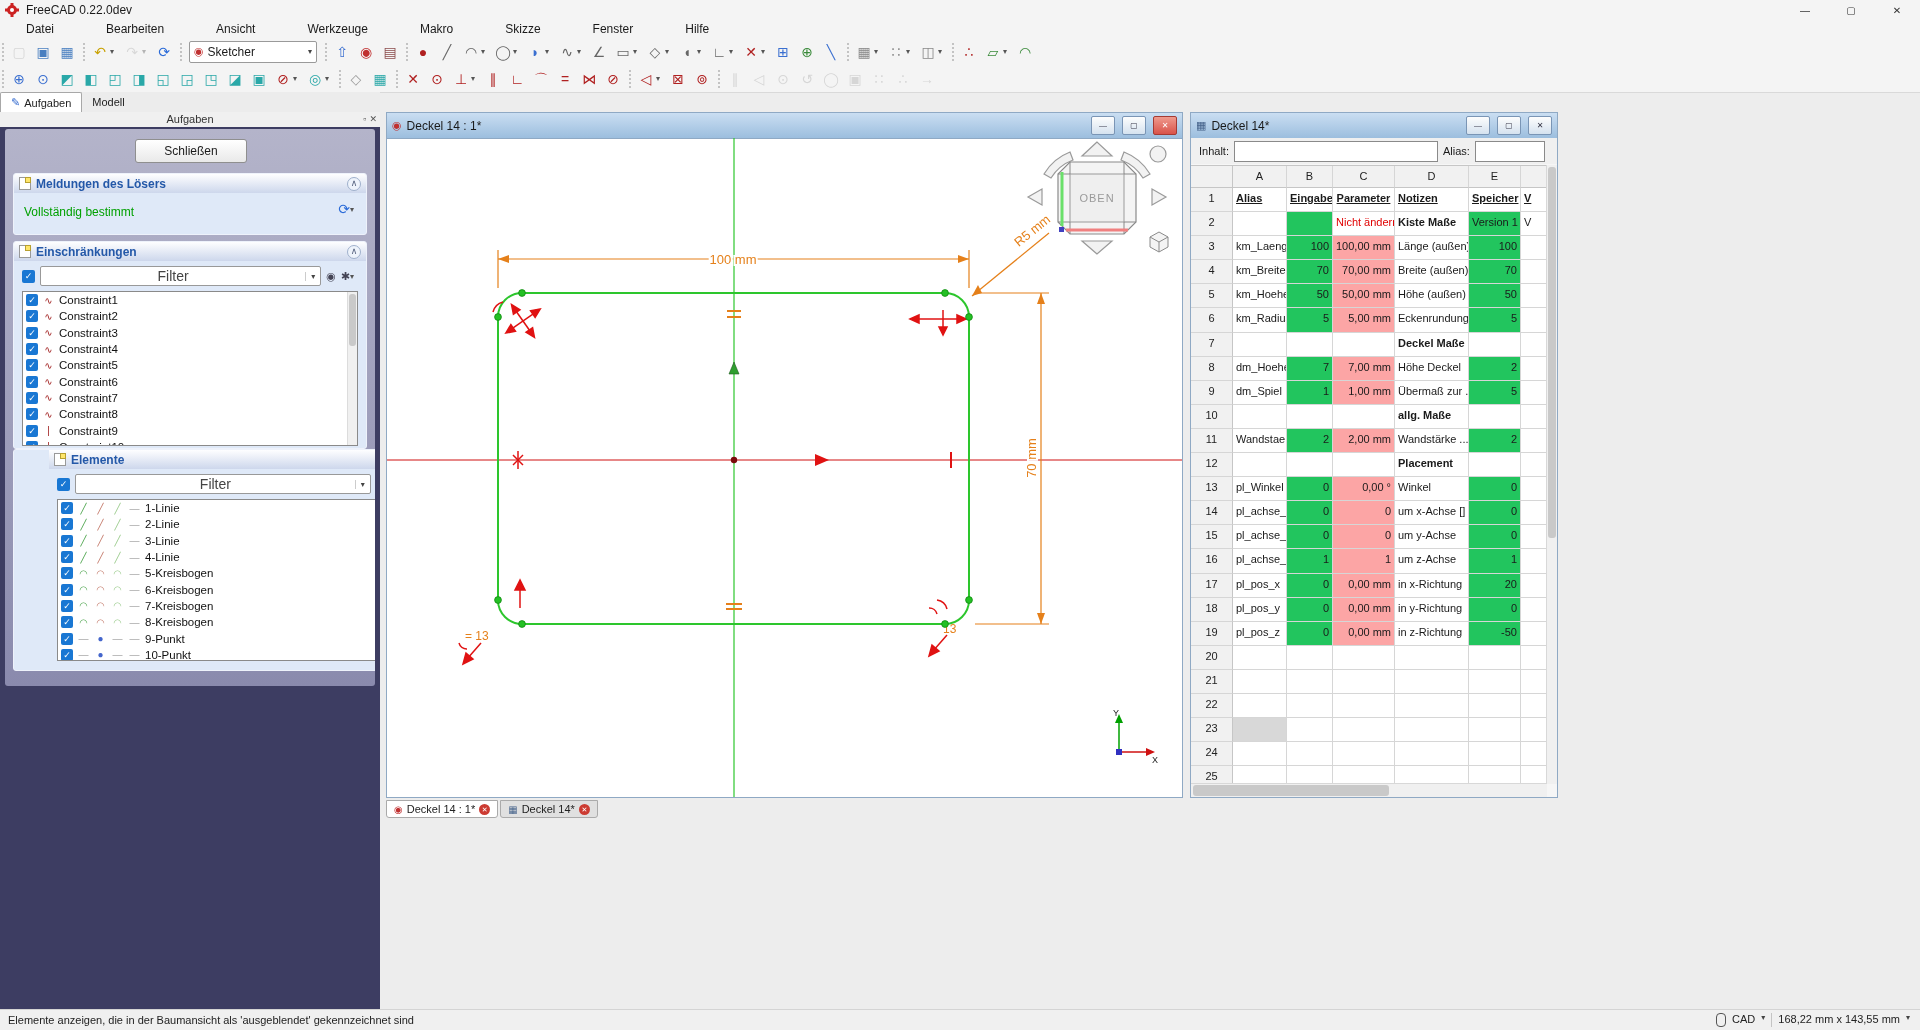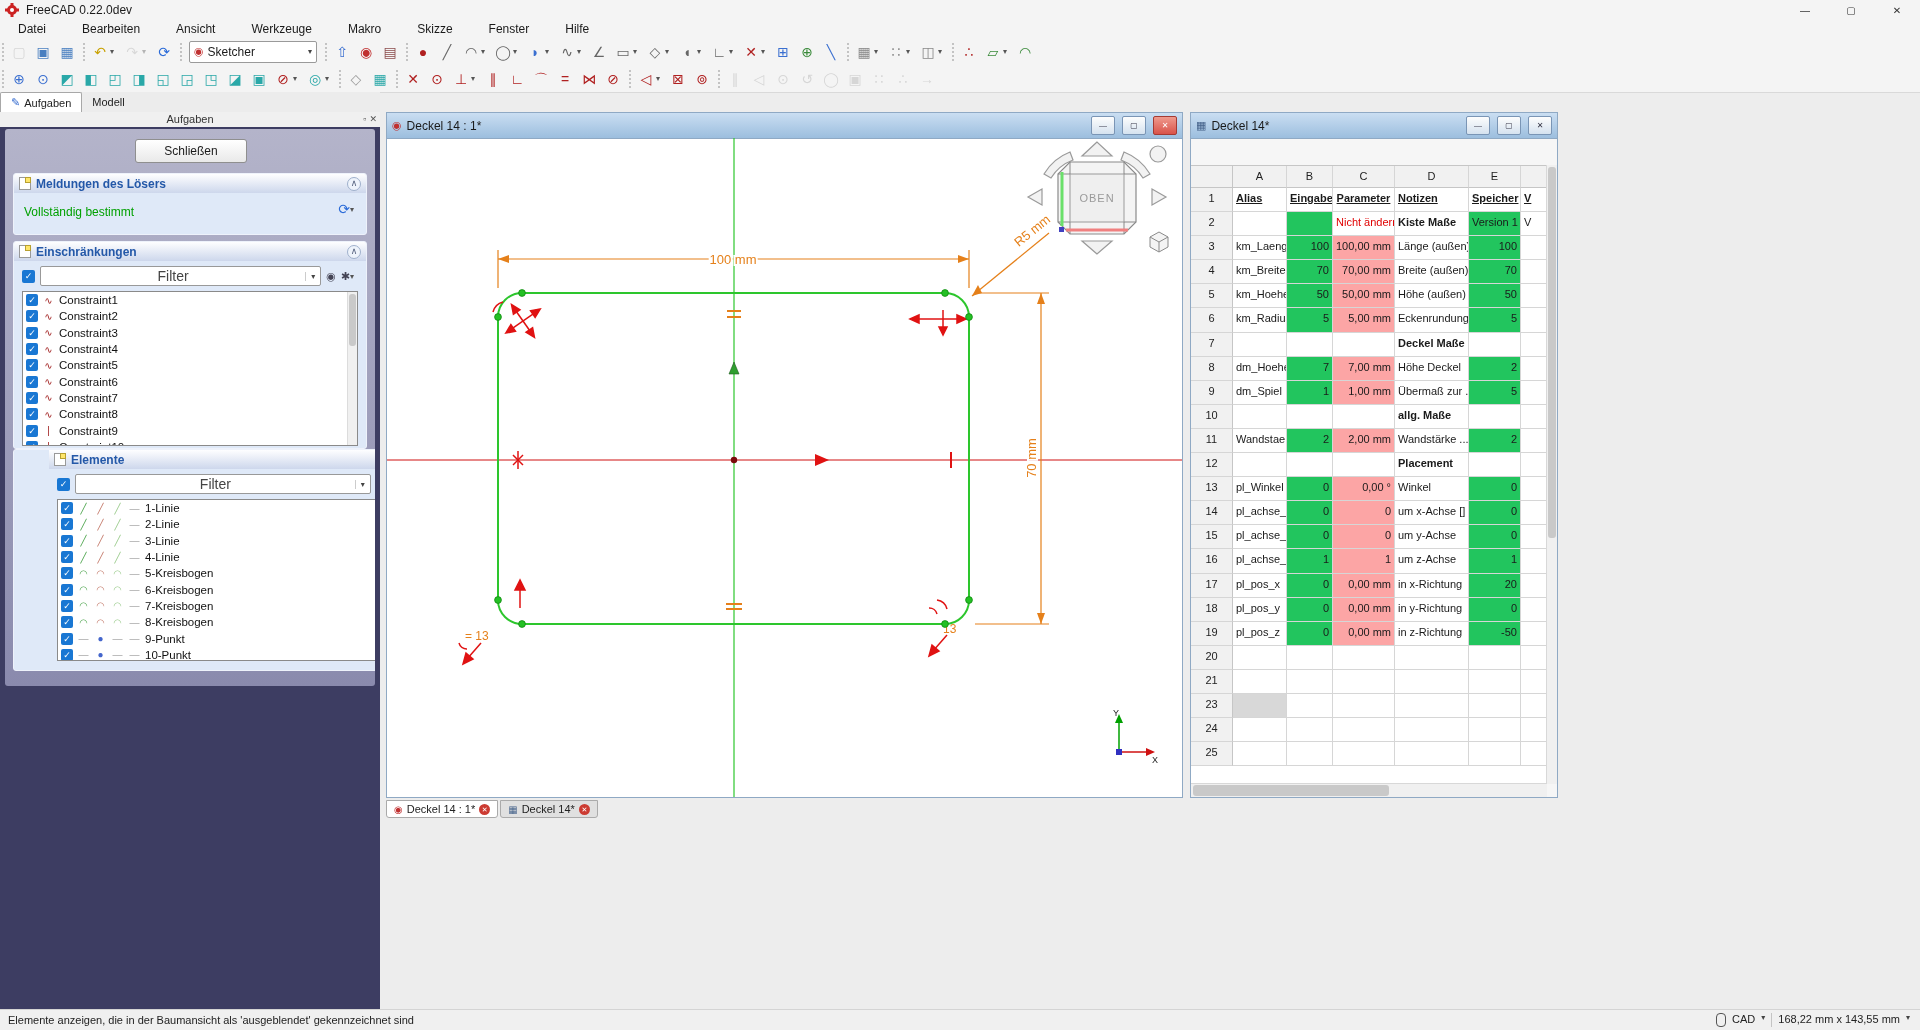--- a/index.html
+++ b/index.html
@@ -9,21 +9,21 @@
   
   #titlebar{position:absolute;left:0;top:0;width:100%;height:20px;background:#f4f4f4;
             border-bottom:1px solid #e2e2e2;display:flex;align-items:center;}
   #titlebar .apptitle{margin-left:6px;font-size:12px;}
   #wincontrols{position:absolute;right:0;top:0;height:20px;display:flex;}
   .wctl{width:46px;height:20px;display:flex;align-items:center;justify-content:center;
         font-size:10px;color:#333;}
   
   #menubar{position:absolute;left:0;top:20px;width:100%;height:18px;background:#f4f4f4;
            display:flex;align-items:center;border-bottom:1px solid #e8e8e8;}
-  .menuitem{padding:0 18px;font-size:12px;height:18px;line-height:18px;}
+  .menuitem{padding:0 26px;font-size:12px;height:18px;line-height:18px;}
   
   #tb1,#tb2{position:absolute;left:0;width:100%;height:27px;background:#f4f4f4;display:flex;align-items:center;}
   #tb1{top:38px;border-bottom:1px solid #ececec;}
   #tb2{top:65px;border-bottom:1px solid #d9d9d9;}
   .tbgroup{display:flex;align-items:center;height:24px;margin-right:2px;padding-left:7px;position:relative;}
   .tbgroup::before{content:"";position:absolute;left:2px;top:3px;bottom:3px;border-left:2px dotted #c3c3c3;}
   .tbbtn{display:flex;align-items:center;height:24px;padding:0 2px;border-radius:2px;}
   .tbbtn .gl{width:20px;text-align:center;font-size:14px;line-height:24px;}
   .tbbtn.dis{opacity:.4;}
   .ddarr{font-size:8px;color:#555;width:8px;}
@@ -794,20 +794,26 @@
   </div>
 
   <div id="sheetwin">
     <div class="mdititle">
       <span class="mico" style="color:#45628a">▦</span>
       <span class="mtext">Deckel 14*</span>
       <span class="wbtn">—</span>
       <span class="wbtn">▢</span>
       <span class="wbtn">✕</span>
     </div>
+    <div id="sheetfields">
+      <span>Inhalt:</span>
+      <input class="sfield" id="inhaltfield" style="">
+      <span>Alias:</span>
+      <input class="sfield" id="aliasfield" style="">
+    </div>
     <div id="sheettable">
         <div class="srow shdr">
           <div class="scell sn sh"></div>
           <div class="scell sh colA">A</div>
           <div class="scell sh colB">B</div>
           <div class="scell sh colC">C</div>
           <div class="scell sh colD">D</div>
           <div class="scell sh colE">E</div>
           <div class="scell sh colF"></div>
         </div>
@@ -986,20 +992,29 @@
           <div class="scell sn">20</div>
           <div class="scell colA"></div>
           <div class="scell colB"></div>
           <div class="scell colC"></div>
           <div class="scell colD"></div>
           <div class="scell colE"></div>
           <div class="scell colF"></div>
         </div>
         <div class="srow">
           <div class="scell sn">21</div>
+          <div class="scell colA"></div>
+          <div class="scell colB"></div>
+          <div class="scell colC"></div>
+          <div class="scell colD"></div>
+          <div class="scell colE"></div>
+          <div class="scell colF"></div>
+        </div>
+        <div class="srow">
+          <div class="scell sn">22</div>
           <div class="scell colA"></div>
           <div class="scell colB"></div>
           <div class="scell colC"></div>
           <div class="scell colD"></div>
           <div class="scell colE"></div>
           <div class="scell colF"></div>
         </div>
         <div class="srow">
           <div class="scell sn">23</div>
           <div class="scell colA bgsel"></div>

